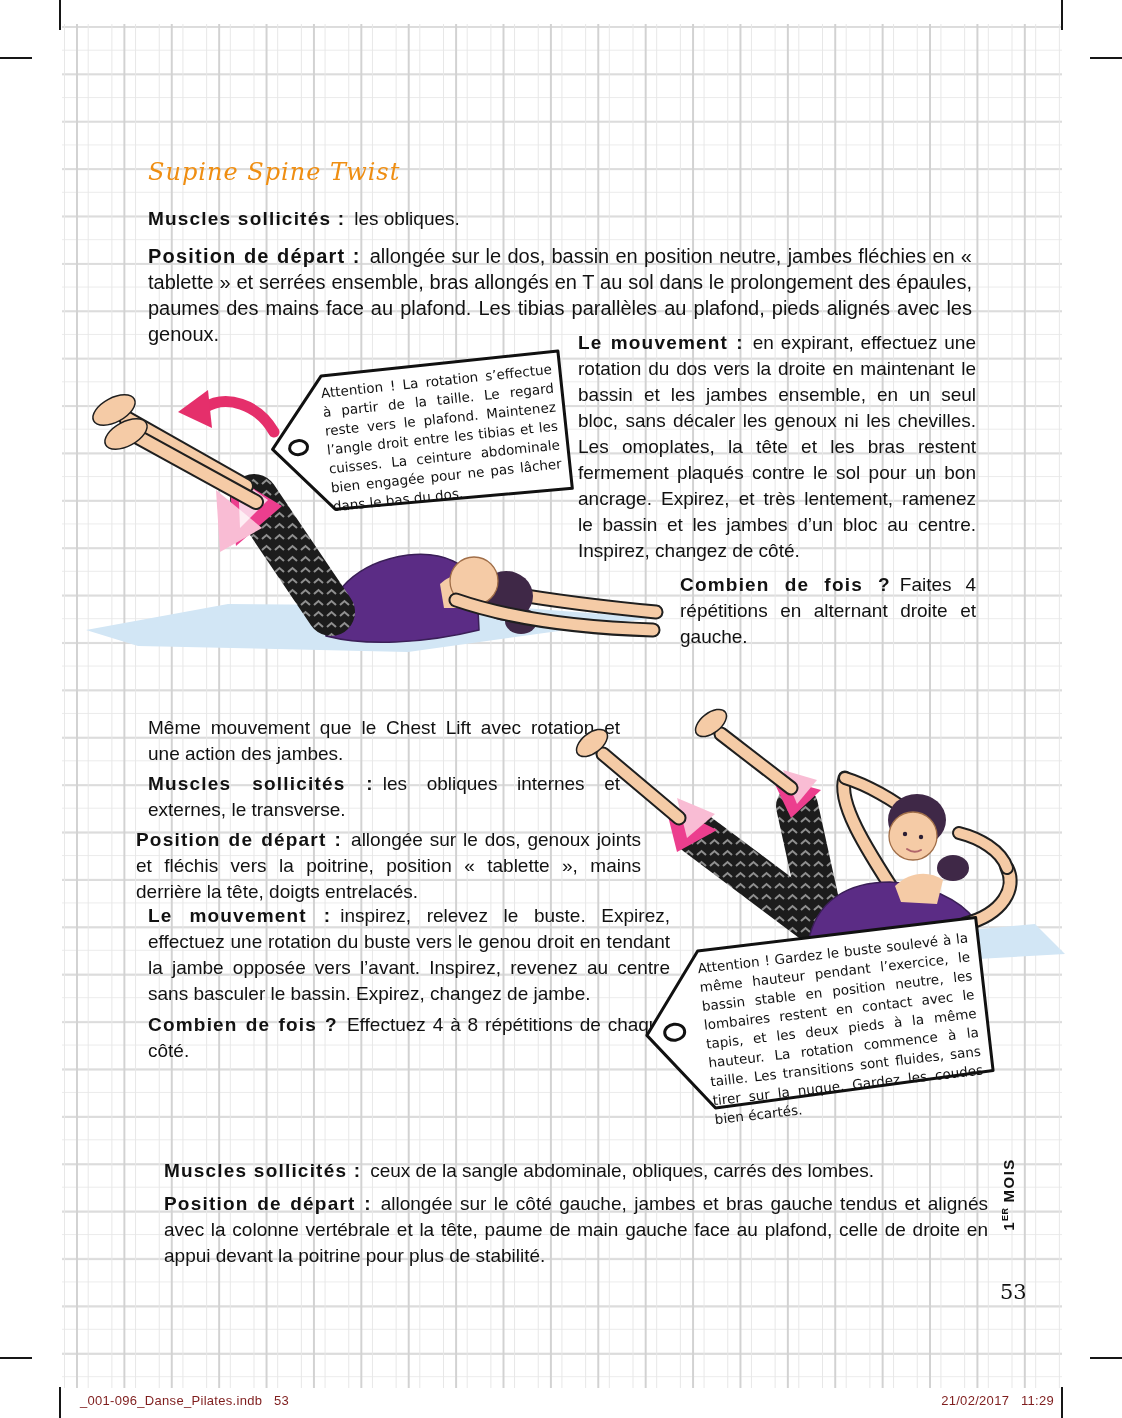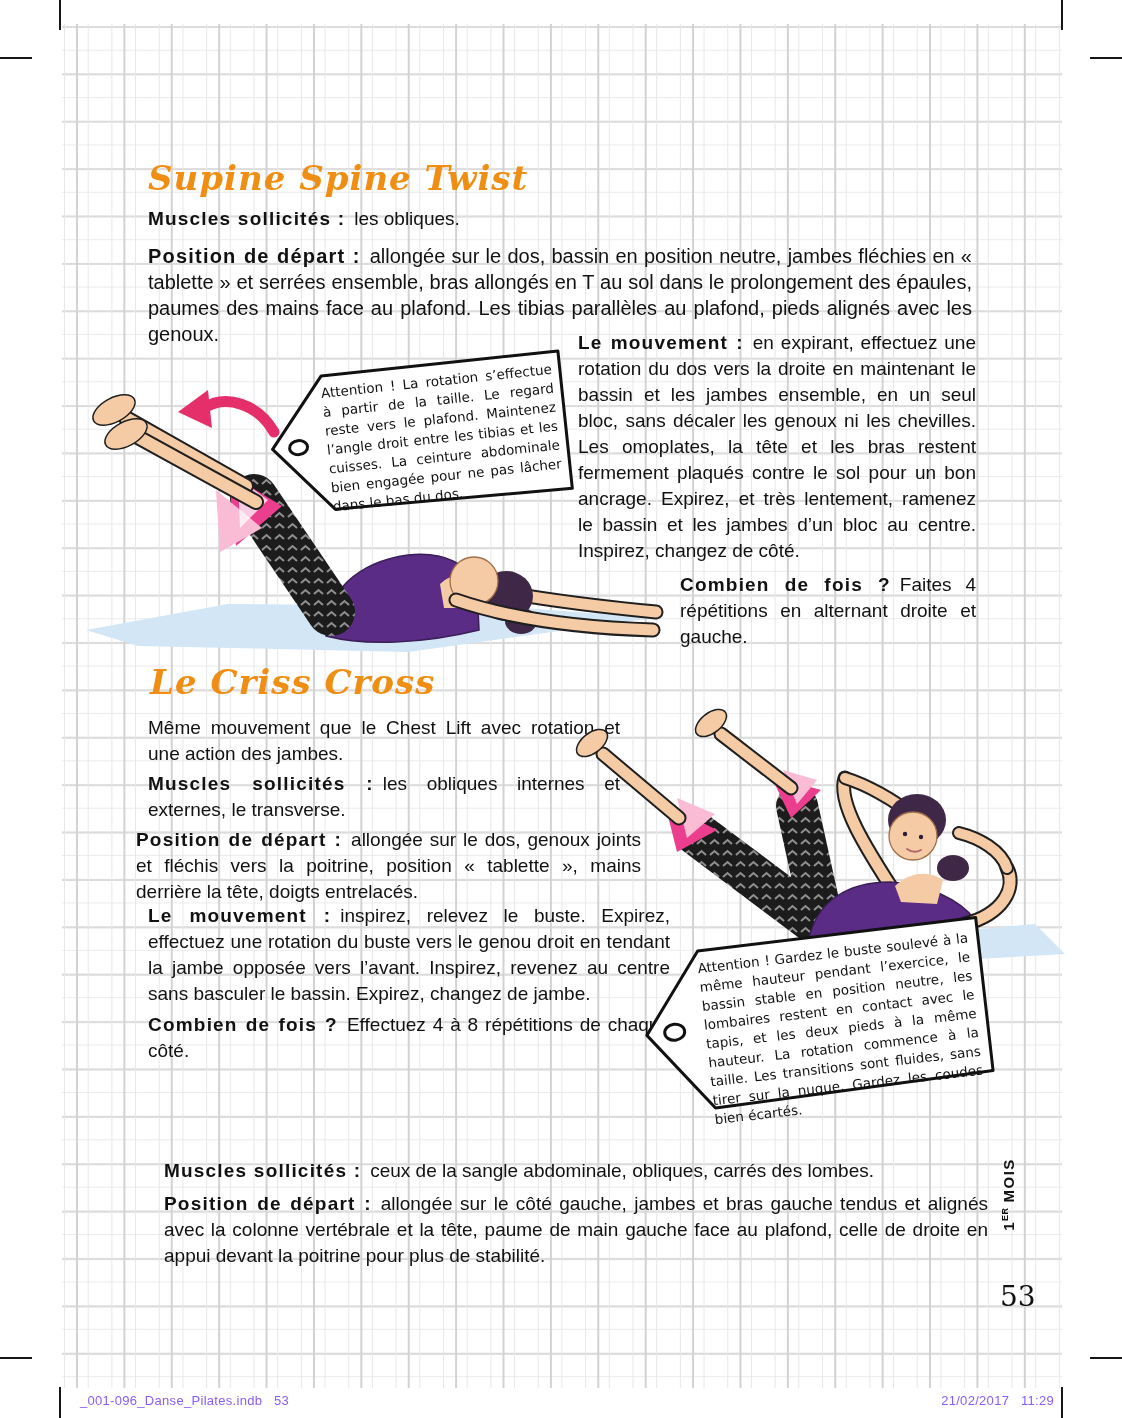--- a/index.html
+++ b/index.html
@@ -18,33 +18,33 @@
   .cm{position:absolute;background:#161616;}
   .cm-tl-v{left:59px;top:0;width:2px;height:30px}
   .cm-tl-h{left:0;top:57px;width:32px;height:2px}
   .cm-tr-v{left:1061px;top:0;width:2px;height:30px}
   .cm-tr-h{left:1090px;top:57px;width:32px;height:2px}
   .cm-bl-h{left:0;top:1357px;width:32px;height:2px}
   .cm-bl-v{left:59px;top:1387px;width:2px;height:31px}
   .cm-br-h{left:1090px;top:1357px;width:32px;height:2px}
   .cm-br-v{left:1061px;top:1387px;width:2px;height:31px}
 
-  .script-title{position:absolute;font-family:"DejaVu Serif",serif;font-style:italic;font-weight:bold;
-    color:#EF8E12;font-size:34px;letter-spacing:1px;white-space:nowrap;}
+  .script-title{position:absolute;font-family:"DejaVu Serif",serif;font-style:italic;font-weight:normal;
+    color:#EF8E12;font-size:24px;letter-spacing:1px;white-space:nowrap;}
   .body{position:absolute;font-size:19px;line-height:26px;text-align:justify;color:#111;}
   .lbl{font-weight:bold;letter-spacing:1.2px;margin-right:9px;}
   .tagbox{position:absolute;}
   .tagtext{position:absolute;font-family:"DejaVu Sans",sans-serif;font-size:13.5px;line-height:19px;
     color:#111;text-align:justify;}
   .side-tab{position:absolute;left:958px;top:1186px;width:100px;text-align:center;
     transform:rotate(-90deg);font-weight:bold;font-size:15px;letter-spacing:1.5px;color:#111;}
   .side-tab sup{font-size:9px;letter-spacing:0.5px;}
   .side-tab .side-word{margin-left:5px;}
-  .pagenum{position:absolute;left:1000px;top:1280px;font-family:"DejaVu Serif",serif;font-size:28px;color:#111;}
-  .footer{position:absolute;top:1393px;font-size:13px;color:#8b5cf6;white-space:pre;letter-spacing:0.3px;}
+  .pagenum{position:absolute;left:1000px;top:1280px;font-family:"DejaVu Serif",serif;font-size:21px;color:#111;}
+  .footer{position:absolute;top:1393px;font-size:13px;color:#7f1d1d;white-space:pre;letter-spacing:0.3px;}
   .footer-left{left:80px;}
   .footer-right{right:68px;}
   svg{display:block;}
 </style>
 </head>
 <body>
 
 <div class="page">
 
   <div class="grid"></div>
@@ -120,21 +120,20 @@
   </svg>
 
   <div class="tagbox" style="left:268px;top:352px;width:302px;height:168px;transform:rotate(-6deg);">
     <svg width="302" height="168" viewBox="0 0 302 168" style="position:absolute;left:0;top:0;">
       <polygon points="4,82 60,14 298,14 298,152 60,148" fill="#ffffff" stroke="#111" stroke-width="3" stroke-linejoin="round"></polygon>
       <ellipse cx="30" cy="83" rx="9" ry="7" fill="#ffffff" stroke="#111" stroke-width="3"></ellipse>
     </svg>
     <div class="tagtext" style="left:58px;top:22px;width:232px;">Attention ! La rotation s’effectue à partir de la taille. Le regard reste vers le plafond. Maintenez l’angle droit entre les tibias et les cuisses. La ceinture abdominale bien engagée pour ne pas lâcher dans le bas du dos.</div>
   </div>
 
-  <div class="script-title" style="left:150px;top:662px;">Le Criss Cross</div>
 
   <div class="body" style="left:148px;top:715px;width:472px;">
     <span>Même mouvement que le Chest Lift avec rotation et une action des jambes.</span>
   </div>
 
   <div class="body" style="left:148px;top:771px;width:472px;">
     <span class="lbl">Muscles sollicités :</span><span>les obliques internes et externes, le transverse.</span>
   </div>
 
   <div class="body" style="left:136px;top:827px;width:505px;">

